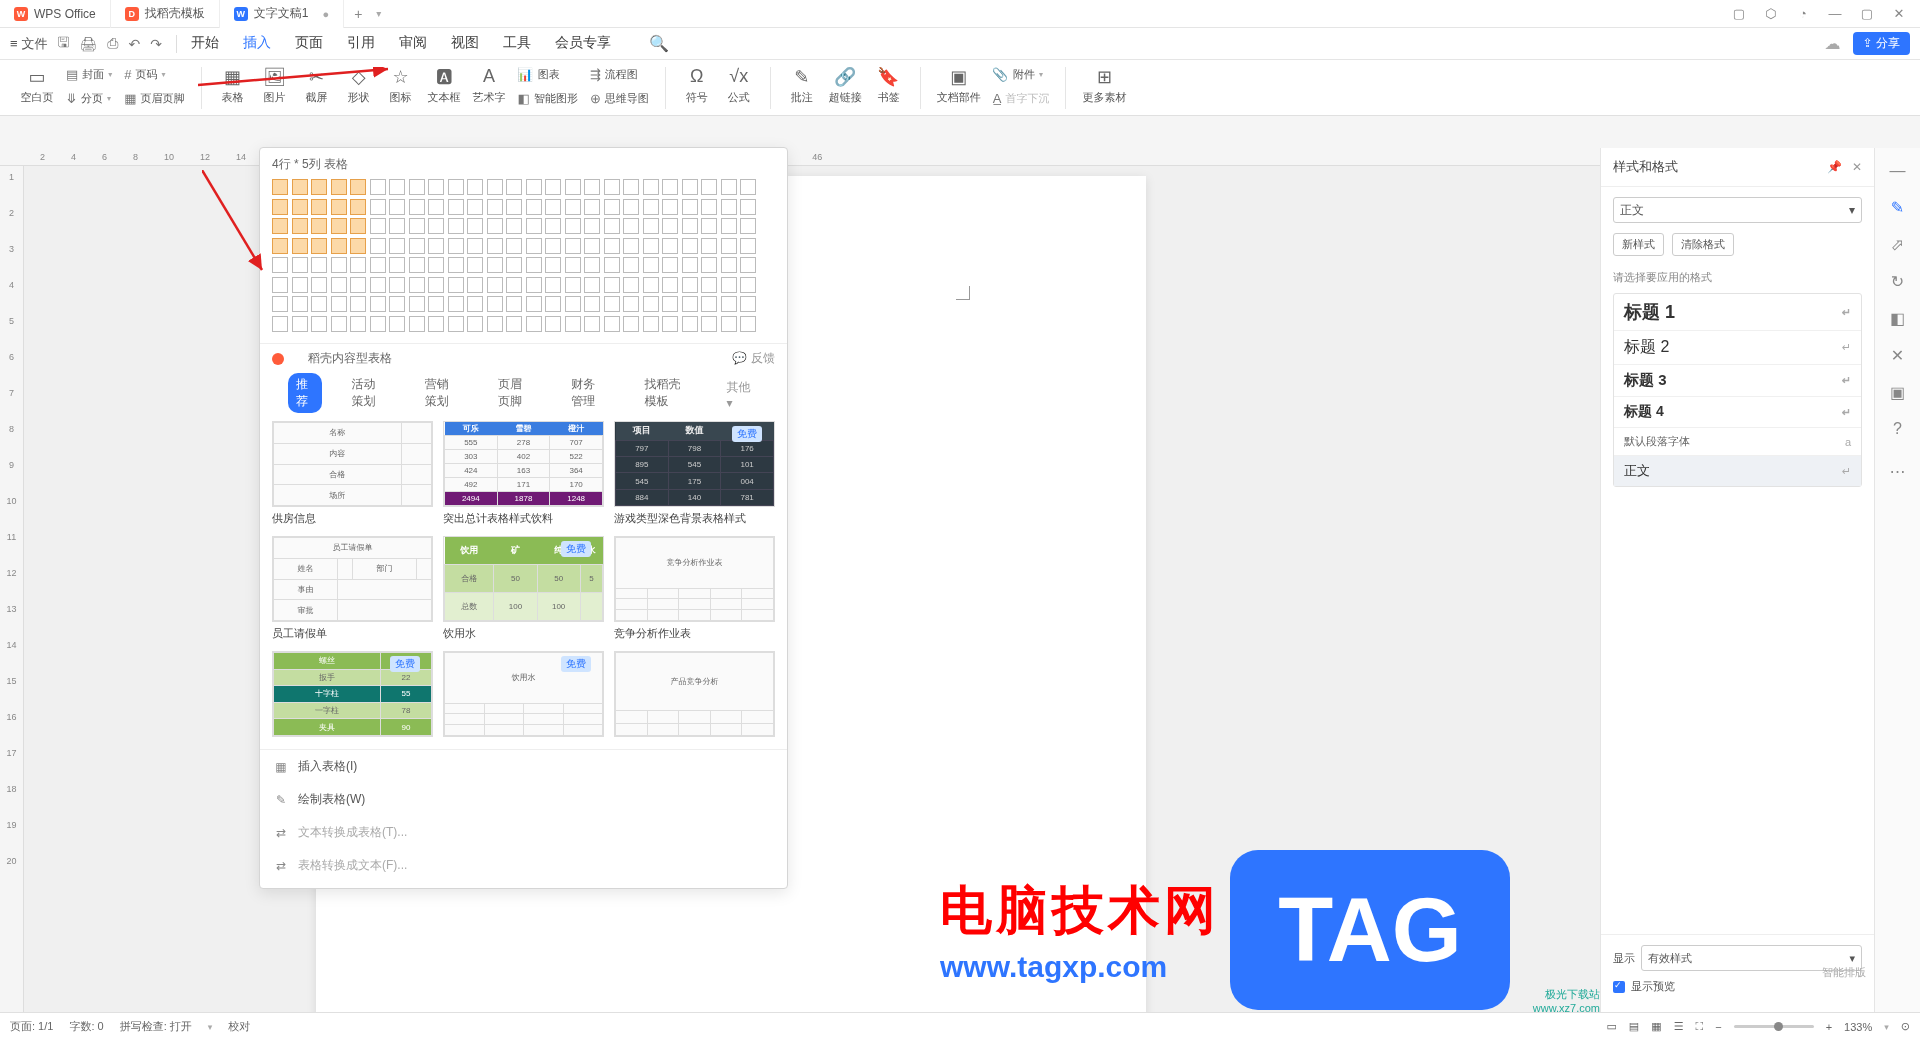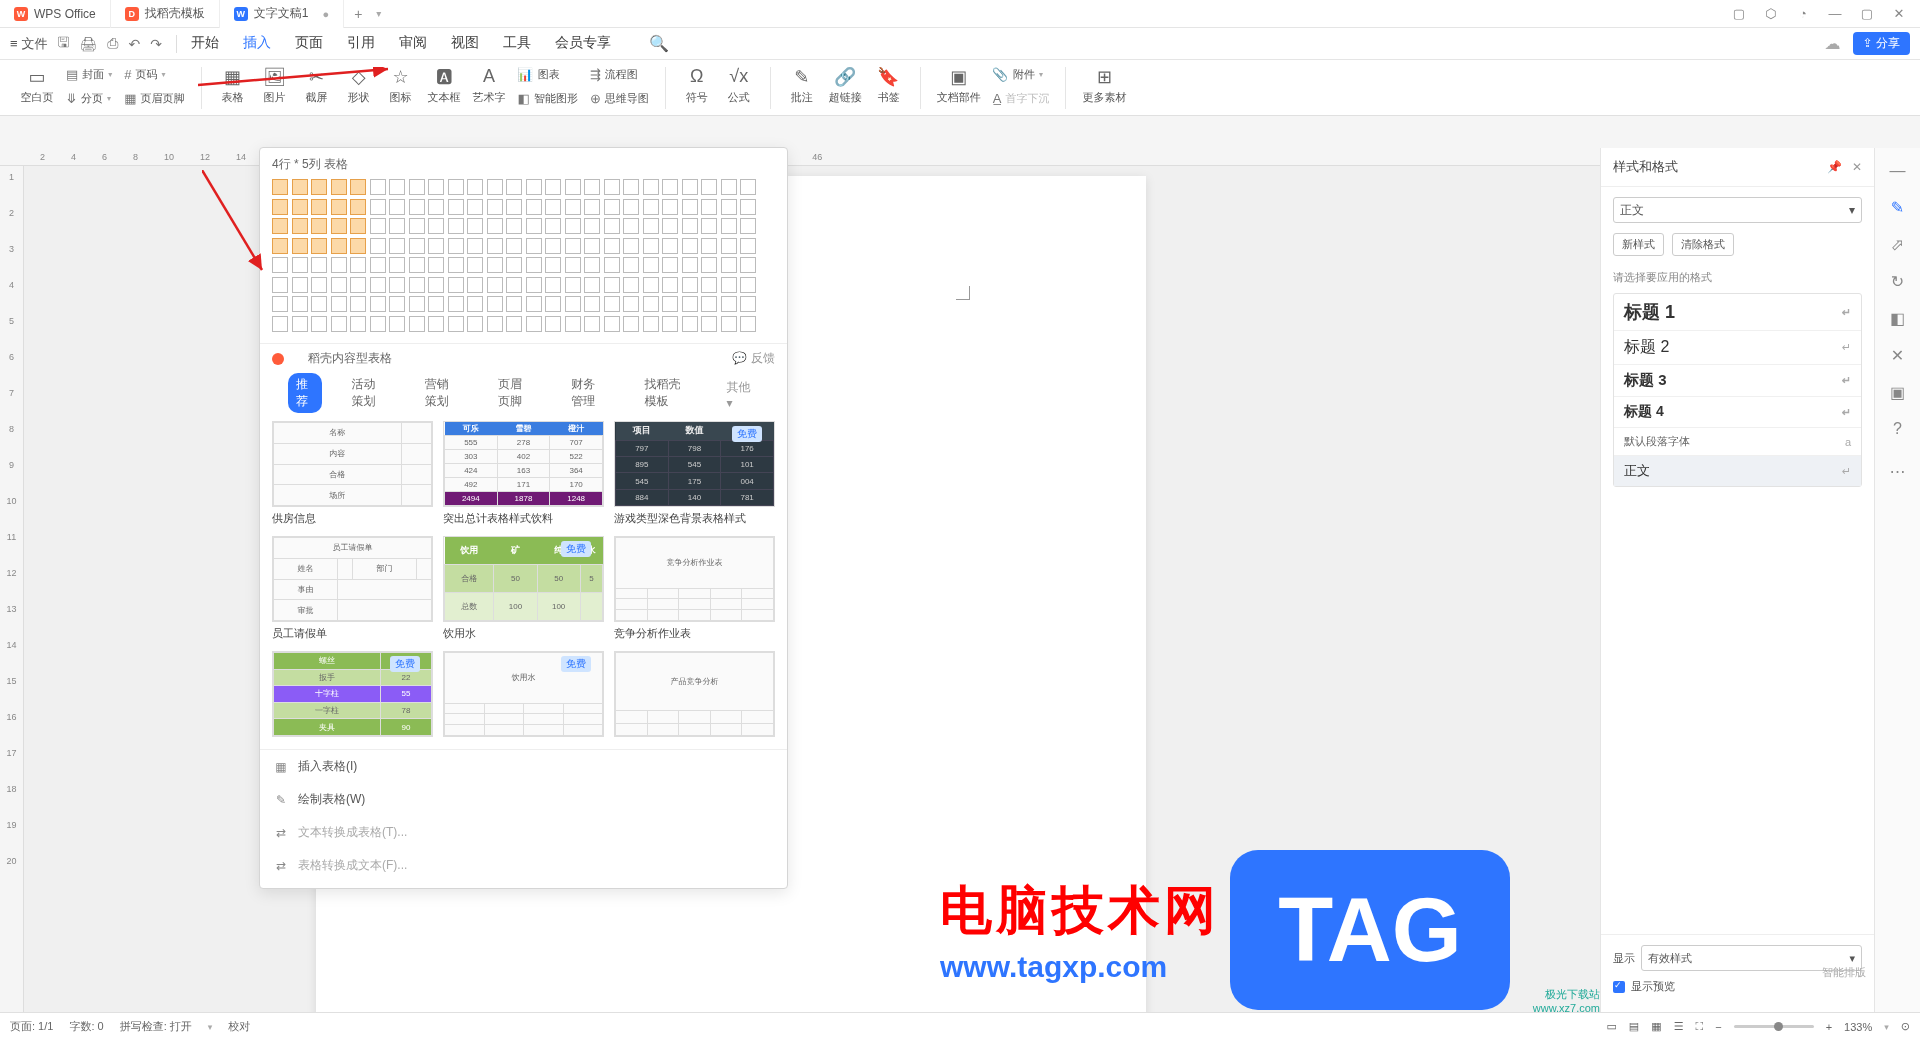--- a/index.html
+++ b/index.html
@@ -811,21 +811,21 @@
           <table class="thumb-table">
             <tbody>
               <tr style="background:#8bbb55;color:#fff">
                 <td>螺丝</td>
                 <td>42</td>
               </tr>
               <tr style="background:#c4dda1">
                 <td>扳手</td>
                 <td>22</td>
               </tr>
-              <tr style="background:#8b5cf6;color:#fff">
+              <tr style="background:#0f766e;color:#fff">
                 <td>十字柱</td>
                 <td>55</td>
               </tr>
               <tr style="background:#c4dda1">
                 <td>一字柱</td>
                 <td>78</td>
               </tr>
               <tr style="background:#8bbb55;color:#fff">
                 <td>夹具</td>
                 <td>90</td>

